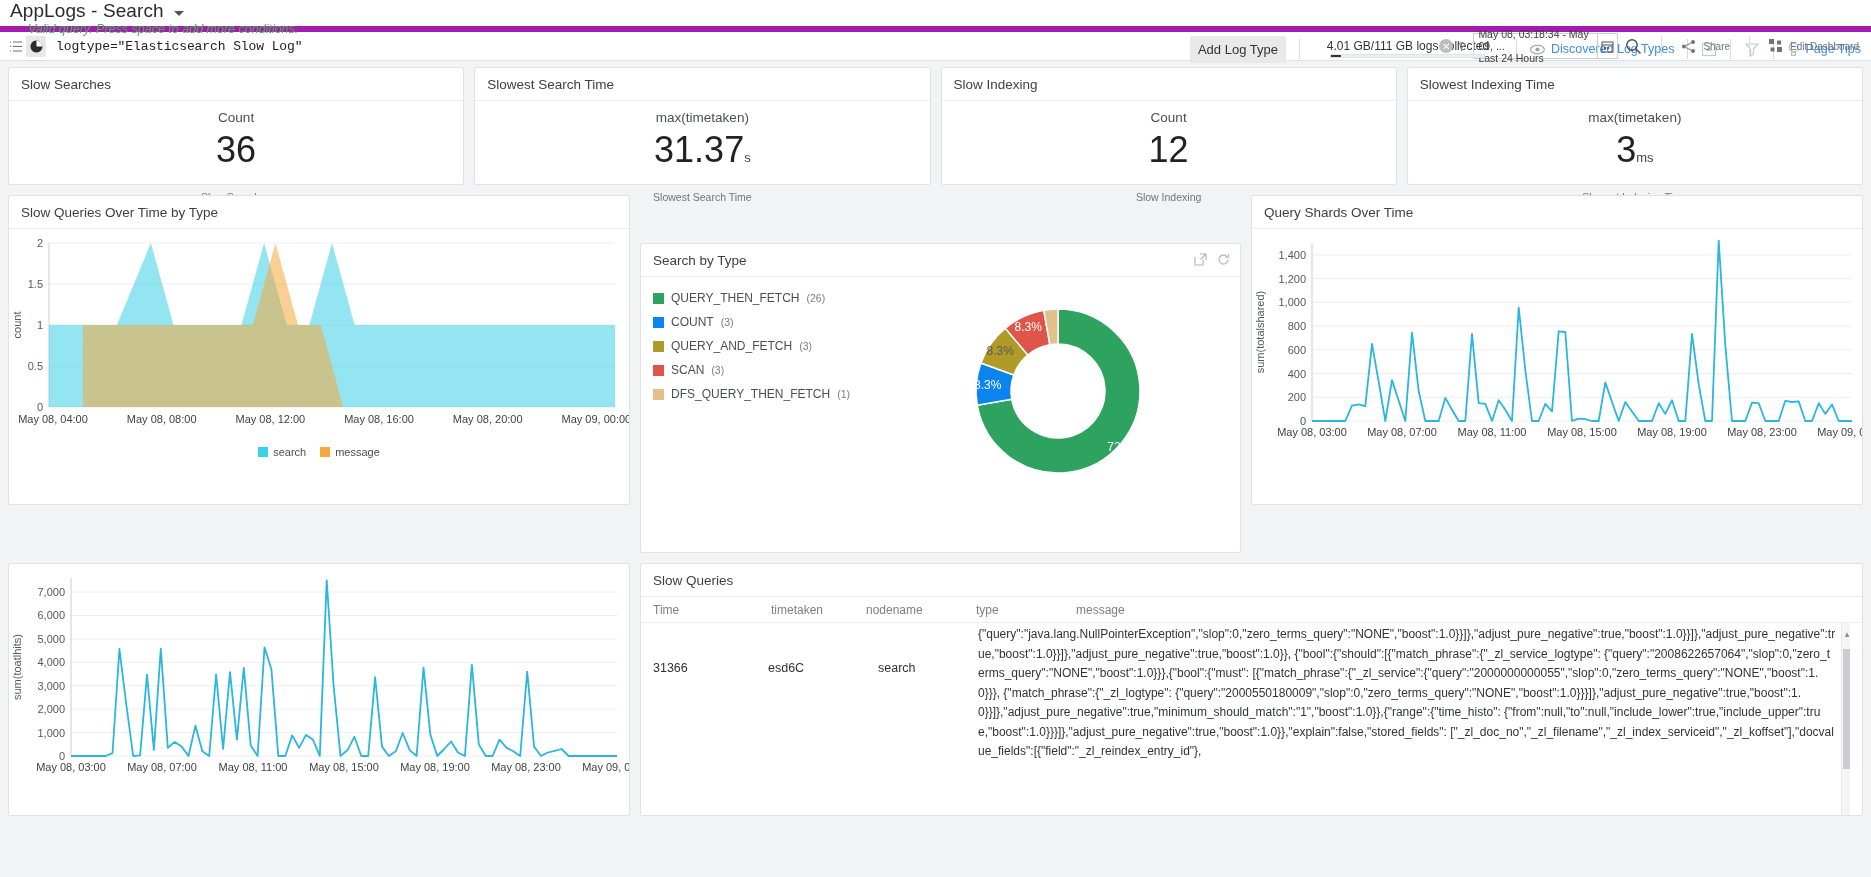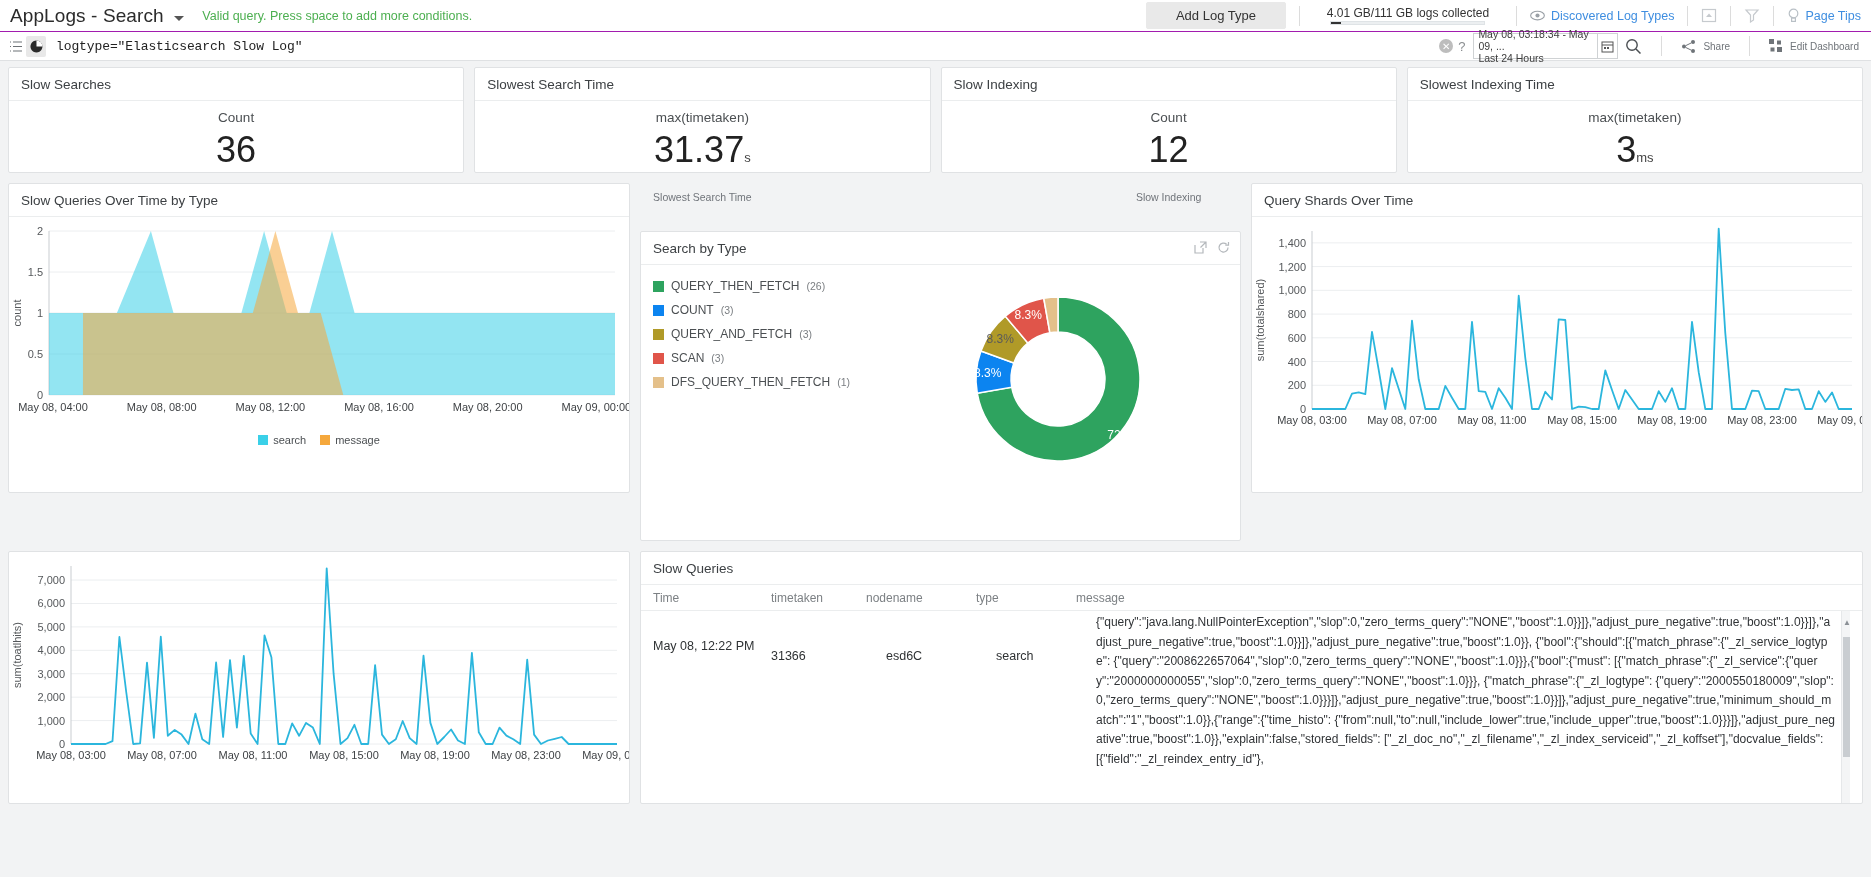--- a/index.html
+++ b/index.html
@@ -8,33 +8,33 @@
     width:1871px; height:877px;
     background:#f2f3f4;
     font-family:"Liberation Sans", sans-serif;
     font-size:13px;
     color:#333;
     overflow:hidden;
   }
 
   
   .topbar{
-    height:32px; background:#fff; display:flex; align-items:center;
-    padding:0 10px; border-bottom:1px solid #a21caf;
+    height:32px; background:#fff; display:flex; align-items:flex-start;
+    padding:0 10px; border-bottom:6px solid #a21caf;flex-direction:column;
   }
   .app-title{ font-size:19px; color:#2b2b2b; letter-spacing:.1px; }
   .caret-down{
     display:inline-block; margin-left:7px; width:0;height:0;
     border-left:5px solid transparent;border-right:5px solid transparent;
     border-top:5px solid #555; vertical-align:middle;
   }
-  .valid-msg{ color:#4caf50; font-size:12.5px; margin-left:18px; }
+  .valid-msg{ color:#4caf50; font-size:12.5px; margin-left:18px;font-style:italic; }
   .topbar-right{ margin-left:auto; display:flex; align-items:center; height:100%; }
   .add-log-btn{
-    background:#e9e9e9; border:1px solid #e9e9e9; padding:5px 29px;
+    background:#e9e9e9; border:1px solid #e9e9e9; padding:5px 7px;
     font-size:13px; color:#333; cursor:pointer; border-radius:2px;
   }
   .vsep{ width:1px; height:20px; background:#dcdcdc; margin:0 13px; }
   .quota{ display:flex; flex-direction:column; align-items:center; width:190px; }
   .quota-text{ font-size:12px; color:#333; line-height:12px; }
   .quota-bar{ width:155px; height:4px; background:#eceff1; border:1px solid #dfe3e6; margin-top:2px; position:relative;}
   .quota-fill{ position:absolute; left:0; top:0; bottom:0; width:6%; background:#333; }
   .link-item{ display:flex; align-items:center; gap:6px; color:#3f8ee0; font-size:12.5px; cursor:pointer; }
   .icon-btn{ color:#b9bcc0; display:flex; align-items:center; cursor:pointer; }
   .page-tips{ display:flex; align-items:center; gap:5px; color:#3f8ee0; font-size:12.5px; cursor:pointer; }
@@ -69,21 +69,21 @@
   .row{ display:flex; gap:10px; }
   .card{
     background:#fff; border:1px solid #e0e2e4; border-radius:2px;
     position:relative;
   }
   .card-title{
     font-size:13.5px; color:#3d4144; padding:9px 12px 8px 12px;
     border-bottom:1px solid #ebedee;
   }
   
-  .kpi{ flex:1; height:106px; }
+  .kpi{ flex:1; height:118px; }
   .kpi-metric{ text-align:center; font-size:13.5px; color:#4b4f52; margin-top:9px;}
   .kpi-value{ text-align:center; font-size:36px; color:#222; font-weight:300; margin-top:4px; line-height:42px;}
   .kpi-value .unit{ font-size:13px; color:#444; }
   .kpi-foot{ text-align:center; font-size:10.5px; color:#70747a; margin-top:12px; }
 
   
   .chart-card{ height:310px; }
 
   
   .legend-row{ display:flex; align-items:center; gap:7px; margin-bottom:10px; }
@@ -423,21 +423,20 @@
     <div class="card" style="flex:1;height:253px;overflow:hidden;">
       <div class="card-title">Slow Queries</div>
       <div class="tbl-head">
         <div class="th-time">Time</div>
         <div class="th-tt">timetaken</div>
         <div class="th-node">nodename</div>
         <div class="th-type">type</div>
         <div class="th-msg">message</div>
       </div>
       <div class="tbl-row">
-        <div class="cell th-time" style="padding-top:28px;">May 08, 12:22 PM</div>
         <div class="cell th-tt" style="padding-top:38px;">31366</div>
         <div class="cell th-node" style="padding-top:38px;margin-left:20px;">esd6C</div>
         <div class="cell th-type" style="padding-top:38px;">search</div>
         <div class="msg-cell">
           <span>{"query":"java.lang.NullPointerException","slop":0,"zero_terms_query":"NONE","boost":1.0}}]},"adjust_pure_negative":true,"boost":1.0}}]},"adjust_pure_negative":true,"boost":1.0}}]},"adjust_pure_negative":true,"boost":1.0}}, {"bool":{"should":[{"match_phrase":{"_zl_service_logtype": {"query":"2008622657064","slop":0,"zero_terms_query":"NONE","boost":1.0}}},{"bool":{"must": [{"match_phrase":{"_zl_service":{"query":"2000000000055","slop":0,"zero_terms_query":"NONE","boost":1.0}}}, {"match_phrase":{"_zl_logtype": {"query":"2000550180009","slop":0,"zero_terms_query":"NONE","boost":1.0}}}]},"adjust_pure_negative":true,"boost":1.0}}]},"adjust_pure_negative":true,"minimum_should_match":"1","boost":1.0}},{"range":{"time_histo": {"from":null,"to":null,"include_lower":true,"include_upper":true,"boost":1.0}}}]},"adjust_pure_negative":true,"boost":1.0}},"explain":false,"stored_fields": ["_zl_doc_no","_zl_filename","_zl_index_serviceid","_zl_koffset"],"docvalue_fields":[{"field":"_zl_reindex_entry_id"},</span>
           <div class="msg-scroll">
             <div class="sb-arrow" style="top:2px">▲</div>
             <div class="msg-thumb"></div>
             <div class="sb-arrow" style="bottom:2px">▼</div>
           </div>

